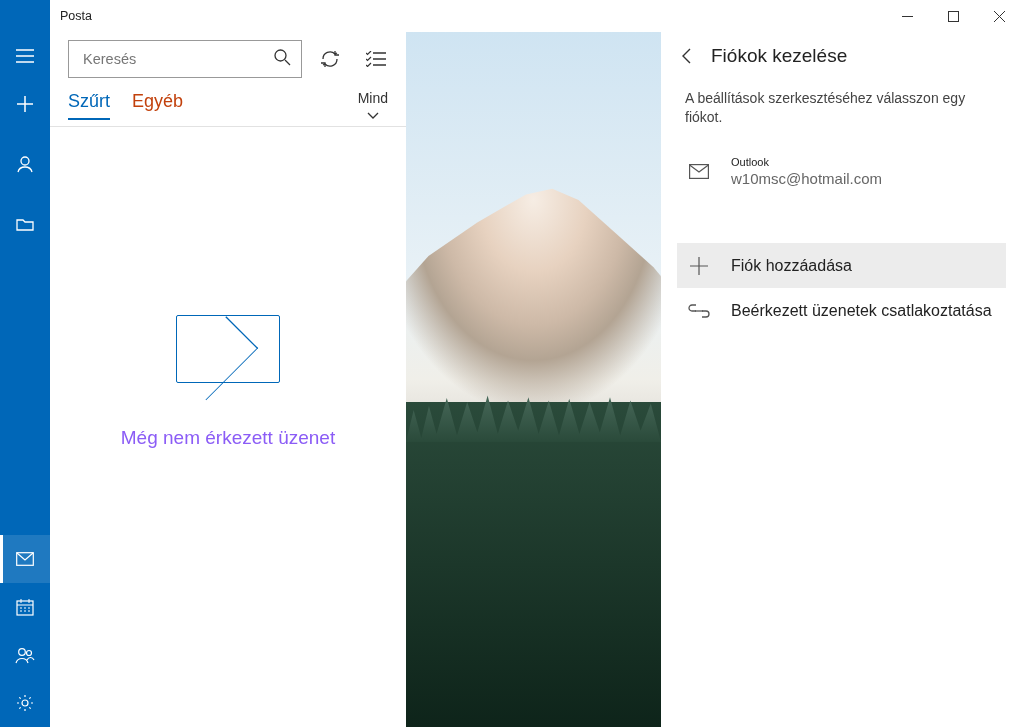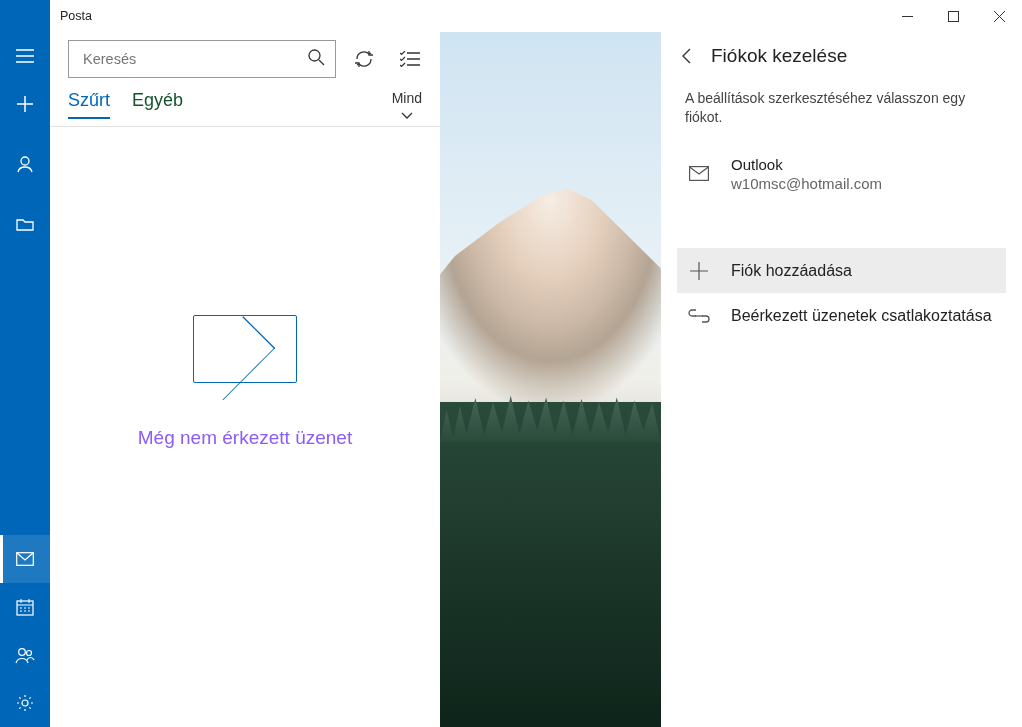--- a/index.html
+++ b/index.html
@@ -69,21 +69,21 @@
     .title-bar .wc svg { stroke: #333; }
 
     .content-row {
       flex: 1;
       display: flex;
       min-height: 0;
     }
 
     
     .list-pane {
-      width: 390px;
+      width: 356px;
       background: #fff;
       display: flex;
       flex-direction: column;
       flex-shrink: 0;
     }
     .search-row {
       display: flex;
       align-items: center;
       padding: 8px 12px 4px 18px;
       gap: 10px;
@@ -109,27 +109,27 @@
       width: 36px;
       height: 36px;
       display: flex;
       align-items: center;
       justify-content: center;
       cursor: pointer;
     }
 
     .tabs-row {
       display: flex;
-      align-items: flex-start;
+      align-items: center;
       padding: 8px 18px 6px 18px;
       border-bottom: 1px solid #e2e2e2;
     }
     .tab {
       font-size: 18px;
-      color: #14532d;
+      color: #c2410c;
       margin-right: 22px;
       cursor: pointer;
       padding-bottom: 6px;
       border-bottom: 2px solid transparent;
     }
     .tab.active {
       color: #0067b8;
       border-bottom-color: #0067b8;
       font-weight: 400;
     }
@@ -219,21 +219,21 @@
       gap: 18px;
       padding: 12px 8px;
       cursor: pointer;
     }
     .action-item.hovered { background: #ececec; }
     .account-item .icon-slot, .action-item .icon-slot {
       width: 28px;
       display: flex;
       justify-content: center;
     }
-    .account-item .text .name { font-size: 15px; color: #222; }
+    .account-item .text .name { font-size: 11px; color: #222; }
     .account-item .text .email { font-size: 15px; color: #666; margin-top: 2px; }
     .action-item .label { font-size: 16px; color: #222; line-height: 1.35; }
     .gap50 { height: 44px; }
 
   </style>
 </head>
 <body>
 
 <div class="sidebar">
   <div class="spacer32"></div>

